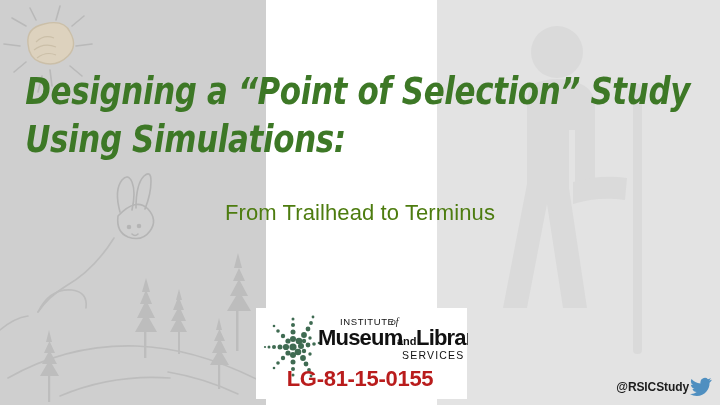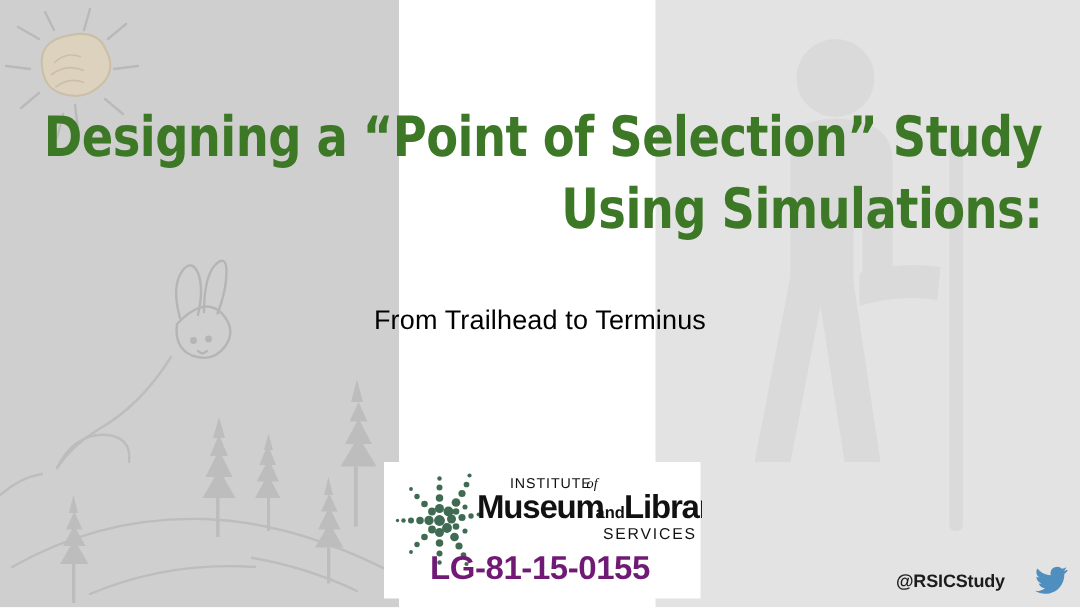--- a/index.html
+++ b/index.html
@@ -58,41 +58,42 @@
     width: 283px;
     height: 405px;
   }
 
   
   #title-block {
     position: absolute;
     left: 0;
     right: 0;
     top: 68px;
-    text-align: right;
+    text-align: left;
+    font-style: italic;
   }
   .title-line {
     display: block;
     color: #3d7826;
     font-family: "Liberation Sans Narrow", "DejaVu Sans Condensed", "Liberation Sans", sans-serif;
     font-weight: bold;
     font-size: 37px;
     line-height: 48px;
     letter-spacing: -0.4px;
     transform: scaleX(0.93);
     white-space: nowrap;
   }
   #subtitle {
     position: absolute;
     left: 0;
     right: 0;
     top: 196px;
     text-align: center;
-    color: #000000;
-    font-size: 18px;
+    color: #4d7c0f;
+    font-size: 22px;
     line-height: 34px;
     font-weight: normal;
     letter-spacing: 0.1px;
     white-space: nowrap;
   }
 
   
   #logo-box {
     position: absolute;
     left: 256px;
@@ -116,33 +117,33 @@
     height: 52px;
   }
   #grant-number {
     position: absolute;
     left: 0;
     right: 3px;
     top: 58px;
     text-align: center;
     font-size: 22px;
     font-weight: bold;
-    color: #701a75;
+    color: #b91c1c;
     letter-spacing: -0.3px;
     line-height: 26px;
   }
 
   
   #twitter-block {
     position: absolute;
     right: 8px;
     bottom: 8px;
     display: flex;
     align-items: center;
-    gap: 20px;
+    gap: 1px;
   }
   #twitter-handle {
     font-size: 12px;
     font-weight: bold;
     color: #1c1c1c;
     letter-spacing: -0.1px;
   }
   #twitter-bird {
     width: 22px;
     height: 20px;

